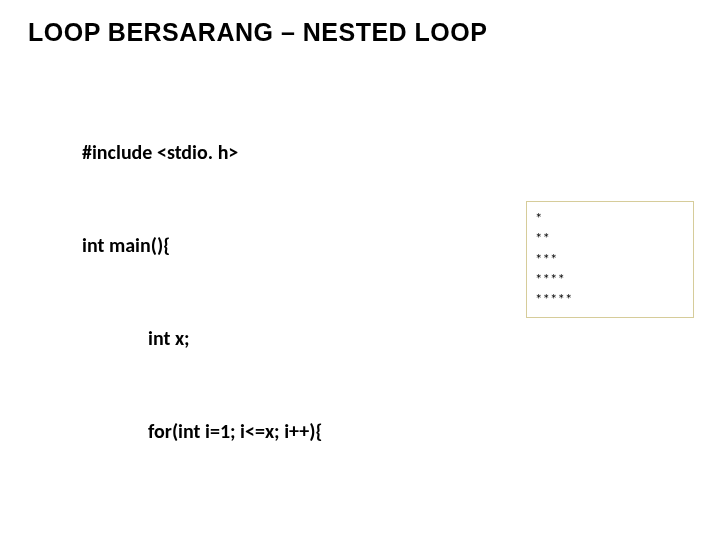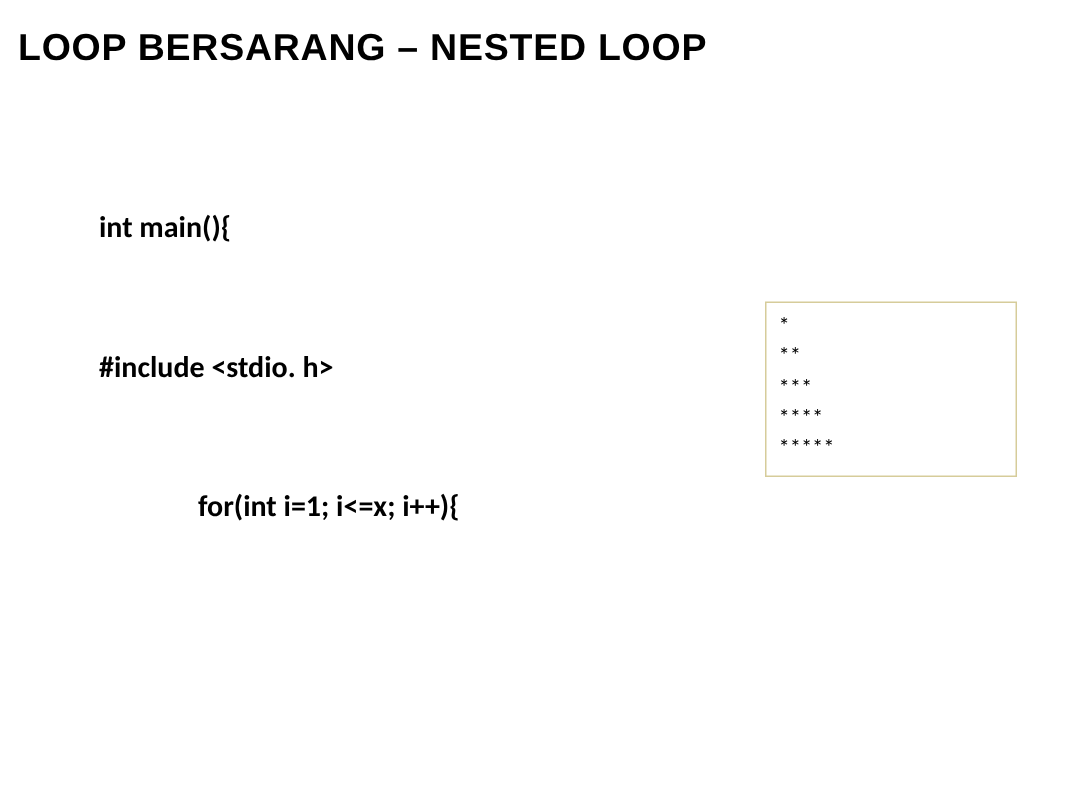--- a/index.html
+++ b/index.html
@@ -10,21 +10,21 @@
     background: #ffffff;
     font-family: Calibri, Arial, sans-serif;
     color: #000;
     overflow: hidden;
   }
   .slide {
     position: relative;
     width: 720px;
     height: 468px;
     box-sizing: border-box;
-    padding: 18px 24px 0 8px;
+    padding: 18px 24px 0 24px;
   }
   .title {
     font-family: "Arial Black", Arial, sans-serif;
     font-weight: 900;
     font-size: 25px;
     letter-spacing: 0.5px;
     margin: 0 0 28px 4px;
     white-space: nowrap;
   }
   .content {
@@ -57,22 +57,23 @@
 </head>
 <body>
 
 <div class="slide">
 
   <h1 class="title">LOOP BERSARANG – NESTED LOOP</h1>
 
   <div class="content">
 
     <div class="code-block">
+      <div>#include &lt;stdio. h&gt;</div>
       <div>int main(){</div>
-      <div>#include &lt;stdio. h&gt;</div>
+      <div class="ind1">int x;</div>
       <div class="ind1">for(int i=1; i&lt;=x; i++){</div>
       
       
       
       
       
       
     </div>
 
     <div class="output-box">*

